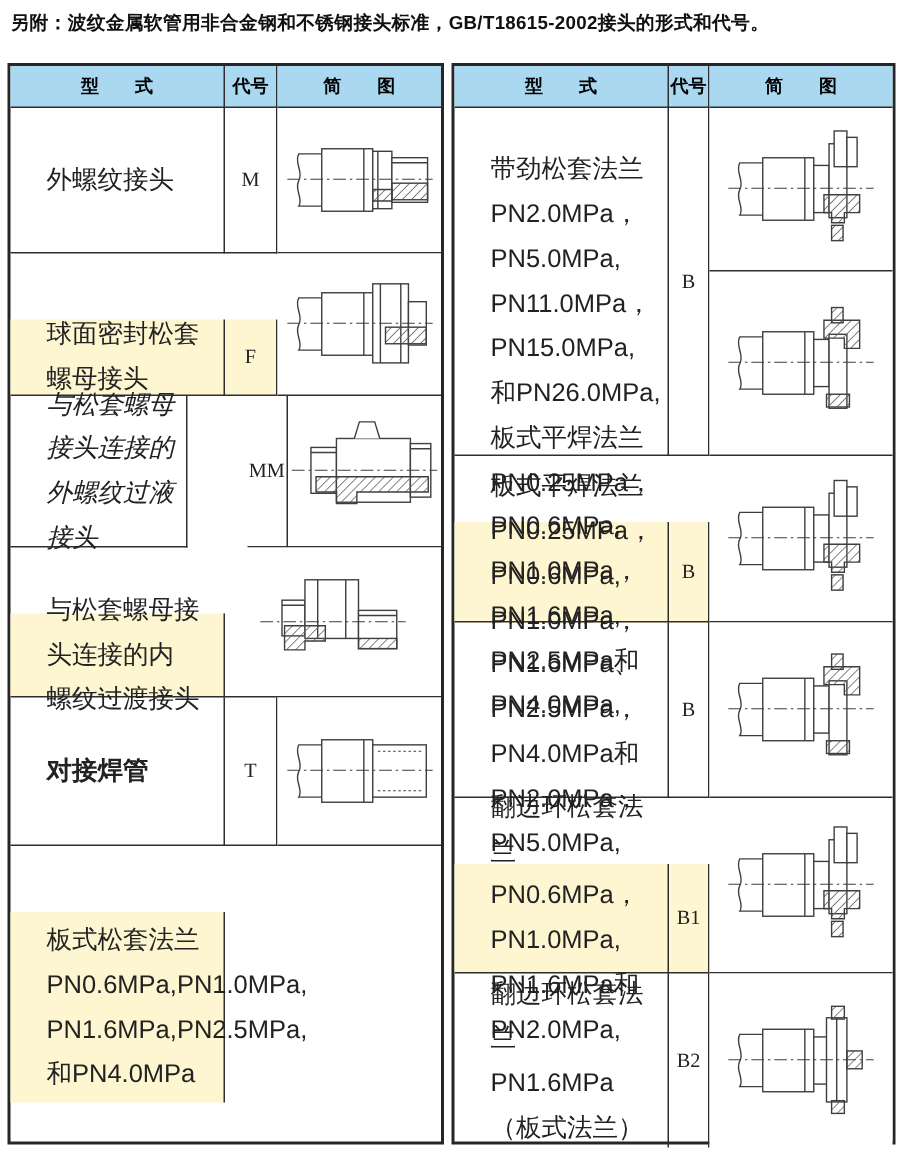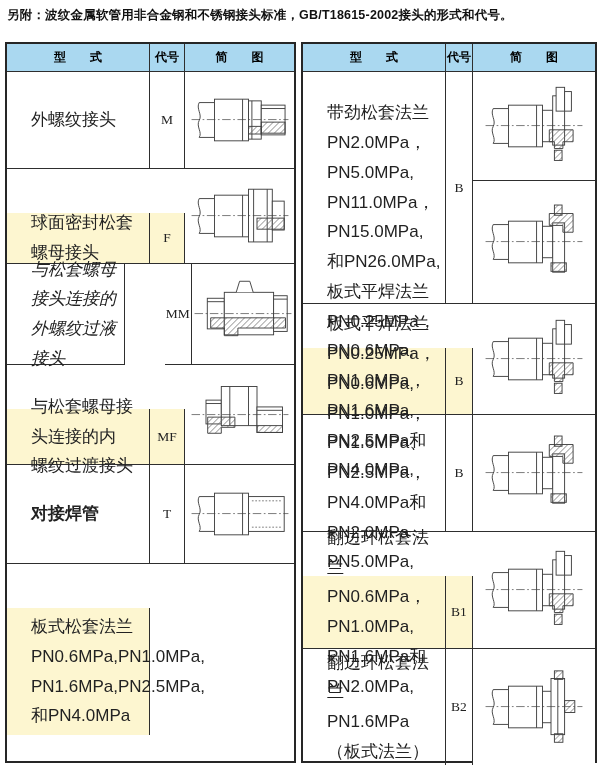--- a/index.html
+++ b/index.html
@@ -133,21 +133,20 @@
               <path d="M22 52 H110 V64 H54 V73 H38 V64 H22 Z" fill="url(#hatch)"></path>
               <line x1="3" y1="47" x2="117" y2="47" stroke-dasharray="10 3 2 3" style="stroke-width:0.8"></line>
             </g>
           </svg>
         </div>
       </div>
     </div>
     <div class="trow" style="height: 100px;">
       <div class="cell ctype hl" style="width: 143px;">与松套螺母接头连接的内
 螺纹过渡接头</div>
-      <div class="cell ccode hl" style="width: 35px;">MF</div>
       <div class="cell cdiag">
         <div class="dsub">
           <svg viewBox="0 0 120 95" width="102" height="86">
             <g fill="none">
               <rect x="20" y="30" width="18" height="28" fill="#fff"></rect>
               <line x1="20" y1="34" x2="38" y2="34"></line>
               <rect x="38" y="14" width="42" height="46" fill="#fff"></rect>
               <line x1="48" y1="14" x2="48" y2="60"></line>
               <line x1="70" y1="14" x2="70" y2="60"></line>
               <rect x="80" y="38" width="30" height="30" fill="#fff"></rect>

